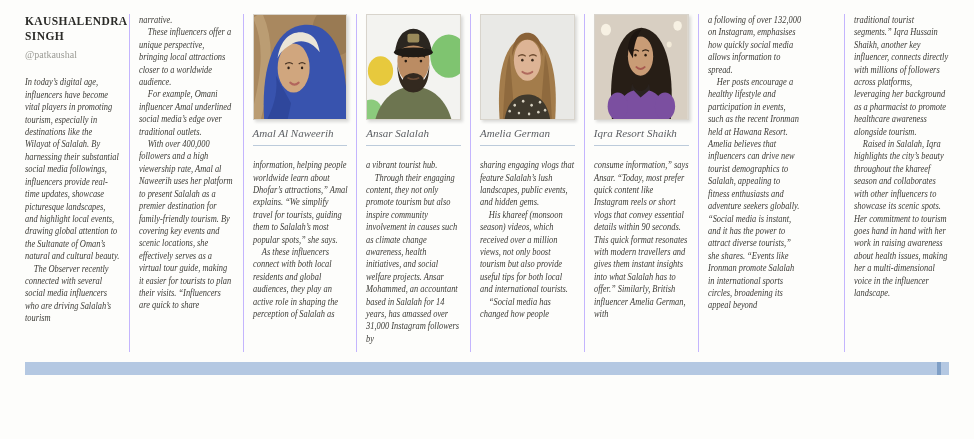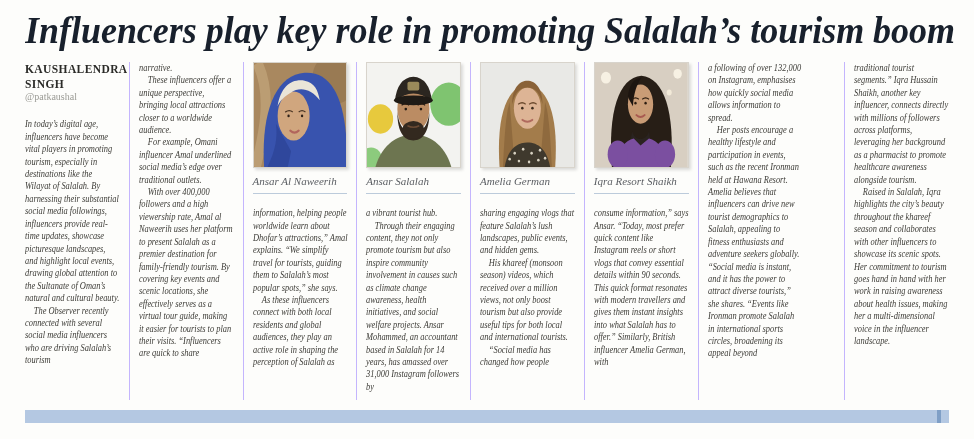--- a/index.html
+++ b/index.html
@@ -12,21 +12,21 @@
   .headline-svg{display:block;width:933px;height:48px;}
   .headline-svg text{
     font-family:"Liberation Serif",serif;font-style:italic;font-weight:600;
     font-size:38px;fill:#18202c;
   }
   .cols{display:flex;height:338px;margin-top:8px;}
   .col{flex:1 1 0;min-width:0;padding:0 9px;border-left:1px solid #c4b5fd;overflow:hidden;}
   .col:first-child{border-left:none;padding-left:0;}
   .col:last-child{padding-right:0;margin-left:33px;}
   .byl-author{font-weight:700;font-size:11.5px;line-height:1.28;color:#2b2b28;letter-spacing:.4px;}
-  .byl-handle{font-size:10px;color:#9b9b95;margin:0 0 16px 0;}
+  .byl-handle{font-size:10px;color:#9b9b95;margin:6px 0 16px 0;}
   .col-text{
     width:125%;transform:scaleX(.8);transform-origin:0 0;
     font-style:italic;font-size:10.5px;line-height:12.4px;color:#3c3b36;
   }
   .col-text p{margin:0;}
   .col-text p.ind{text-indent:11px;}
   figure{margin:0;}
   .photo{
     display:block;width:100%;height:106px;box-sizing:border-box;
     border:1px solid #d8d4cc;box-shadow:2px 2px 3px rgba(0,0,0,.14);
@@ -34,25 +34,20 @@
   }
   .caption{font-style:italic;font-size:11px;line-height:1.2;color:#5b5e63;margin:7px 0 5px 0;}
   .cap-rule{height:1px;background:#bccbdb;margin-bottom:13px;}
   .bottom-bar{position:relative;margin-top:10px;height:13px;background:#b4c8e2;}
   .bar-cap{position:absolute;right:8px;top:0;width:4px;height:100%;background:#7f9fc6;}
 </style>
 </head>
 <body>
 
 <div class="page">
-  <header>
-    <svg class="headline-svg" viewBox="0 0 933 48">
-      <text x="0" y="37" textLength="930" lengthAdjust="spacingAndGlyphs">Influencers play key role in promoting Salalah’s tourism boom</text>
-    </svg>
-  </header>
   <main class="cols">
       <div class="col">
         <div class="byl-author">KAUSHALENDRA SINGH</div>
         <div class="byl-handle">@patkaushal</div>
         <div class="col-text">
           <p>In today’s digital age, influencers have become vital players in promoting tourism, especially in destinations like the Wilayat of Salalah. By harnessing their substantial social media followings, influencers provide real-time updates, showcase picturesque landscapes, and highlight local events, drawing global attention to the Sultanate of Oman’s natural and cultural beauty.</p>
           <p class="ind">The Observer recently connected with several social media influencers who are driving Salalah’s tourism</p>
         </div>
       </div>
       <div class="col">
@@ -72,21 +67,21 @@
     <path d="M12,106 C8,50 26,12 60,10 C96,8 112,44 110,106 Z" fill="#3853ae"></path>
     <path d="M16,106 C26,88 28,76 26,62 L44,90 L40,106 Z" fill="#2f479c"></path>
     <ellipse cx="47" cy="54" rx="19" ry="25" fill="#d0a67e"></ellipse>
     <path d="M28,44 C32,24 44,16 60,18 C72,20 76,28 78,38 C68,26 54,24 44,30 C36,34 31,38 28,44 Z" fill="#eae5d8"></path>
     <path d="M37,50 q5,-3 9,0" stroke="#4a3524" stroke-width="1.4" fill="none"></path>
     <path d="M53,50 q4,-3 8,0" stroke="#4a3524" stroke-width="1.4" fill="none"></path>
     <circle cx="41" cy="54" r="1.4" fill="#2e2018"></circle>
             <circle cx="57" cy="54" r="1.4" fill="#2e2018"></circle>
     <path d="M43,69 q5,4 10,0" stroke="#b2655c" stroke-width="2.4" fill="none" stroke-linecap="round"></path>
   </svg>
-          <figcaption class="caption">Ansar Al Naweerih</figcaption>
+          <figcaption class="caption">Amal Al Naweerih</figcaption>
           <div class="cap-rule"></div>
         </figure>
         <div class="col-text">
           <p>information, helping people worldwide learn about Dhofar’s attractions,” Amal explains. “We simplify travel for tourists, guiding them to Salalah’s most popular spots,” she says.</p>
           <p class="ind">As these influencers connect with both local residents and global audiences, they play an active role in shaping the perception of Salalah as</p>
         </div>
       </div>
       <div class="col">
         <figure>
           <svg viewBox="0 0 110 106" preserveAspectRatio="none" class="photo">

